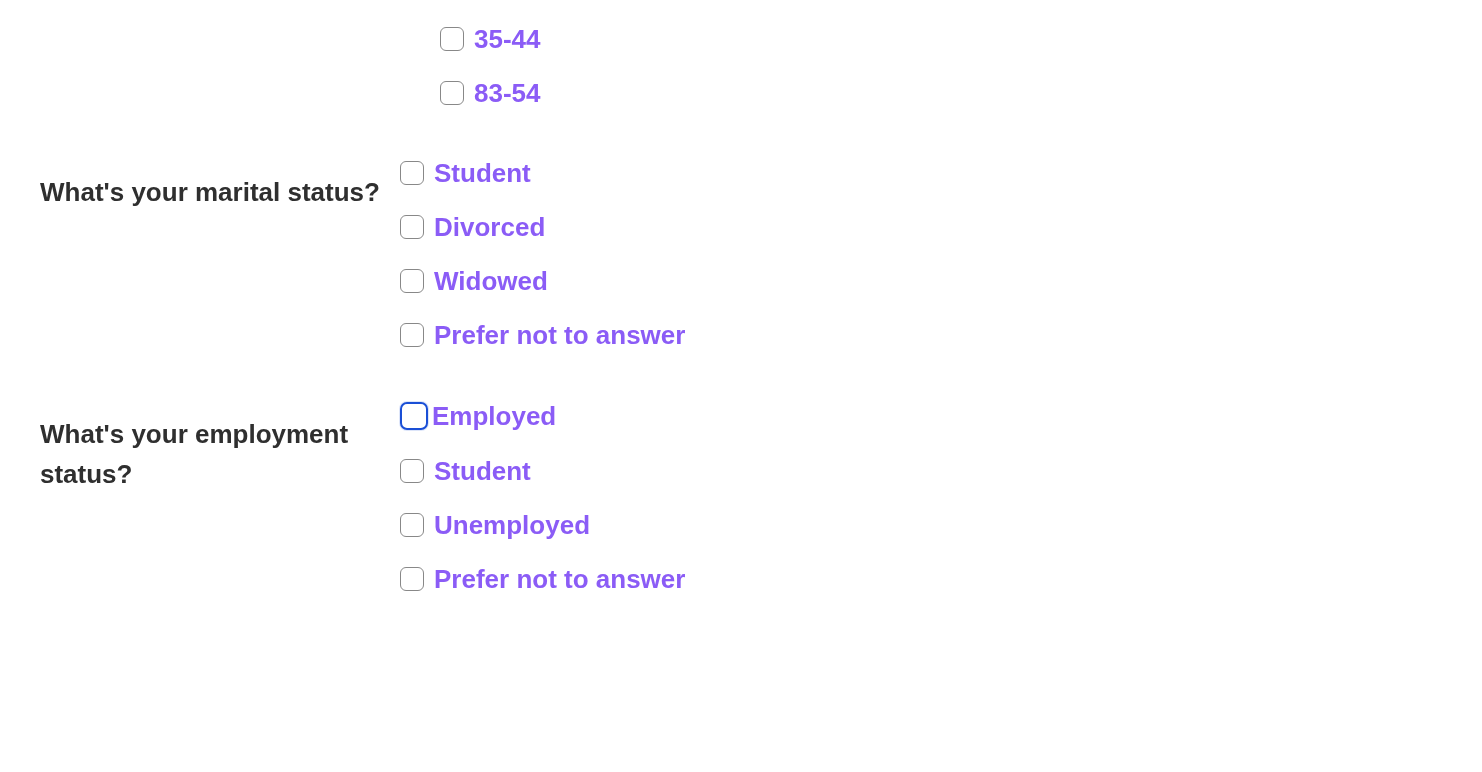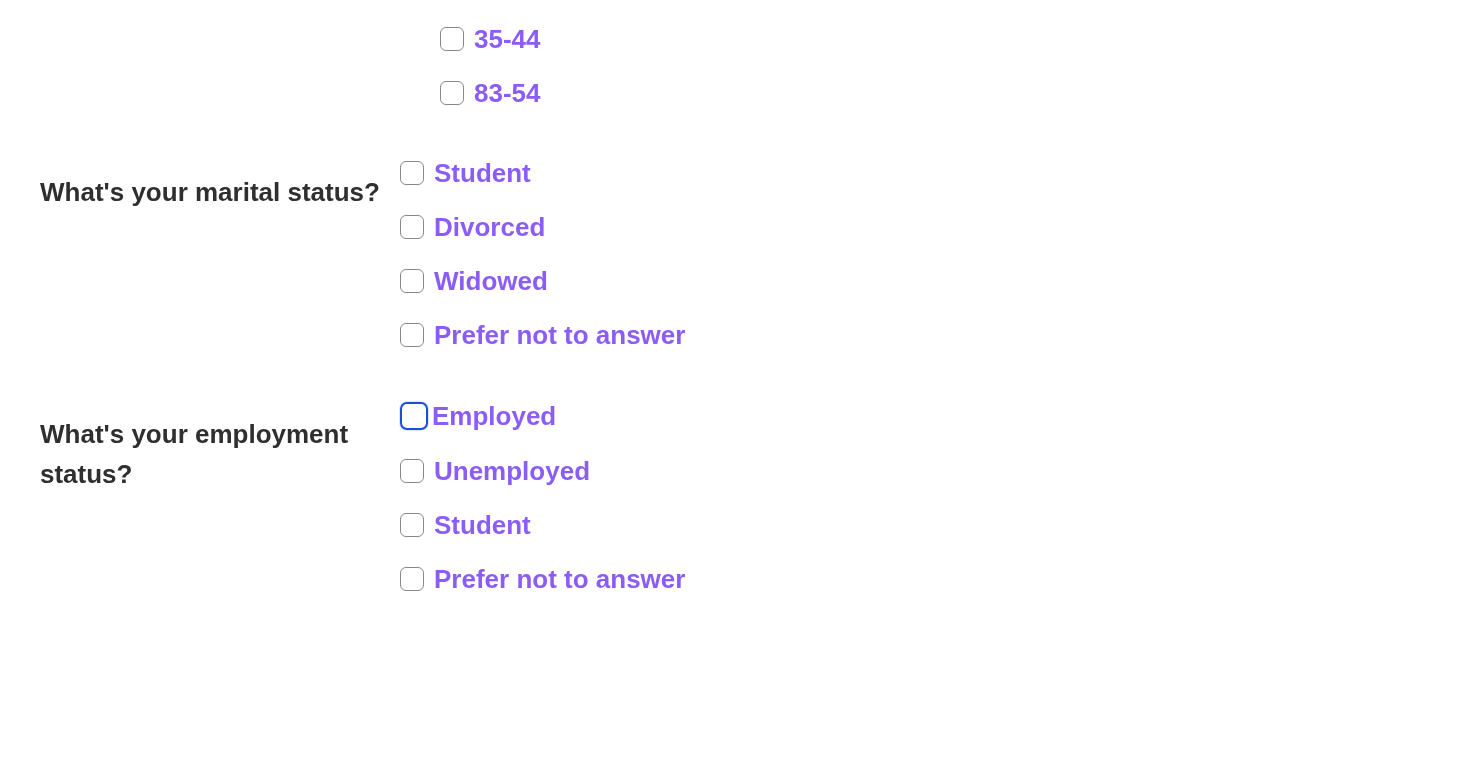--- a/index.html
+++ b/index.html
@@ -110,25 +110,25 @@
 
   <div class="question-row">
     <div class="question-label">What's your employment status?</div>
     <div class="options">
       <label class="option">
         <span class="cb focused"></span>
         <span>Employed</span>
       </label>
       <label class="option">
         <span class="cb"></span>
-        <span>Unemployed</span>
+        <span>Student</span>
       </label>
       <label class="option">
         <span class="cb"></span>
-        <span>Student</span>
+        <span>Unemployed</span>
       </label>
       <label class="option">
         <span class="cb"></span>
         <span>Prefer not to answer</span>
       </label>
     </div>
   </div>
 
 </div>
 

